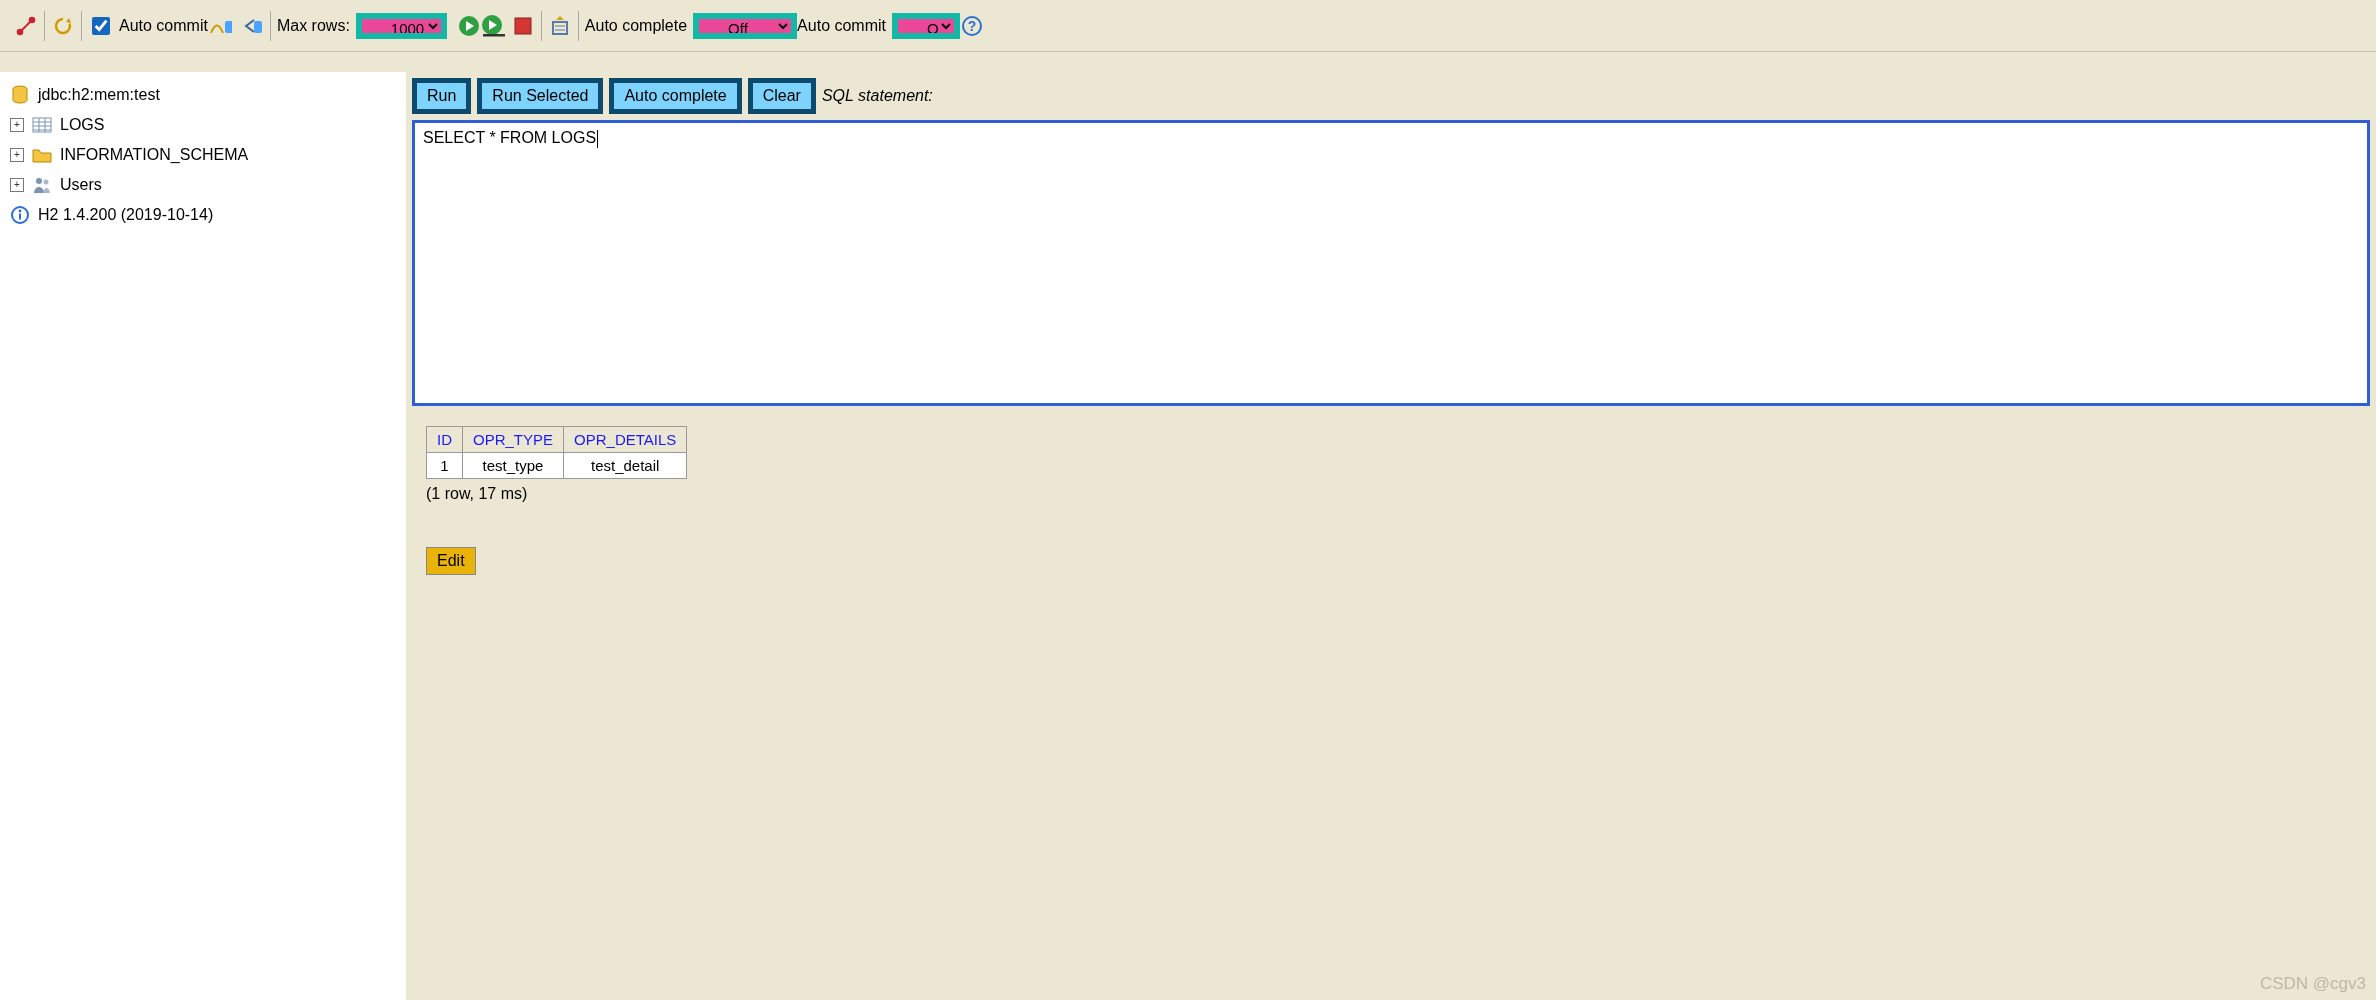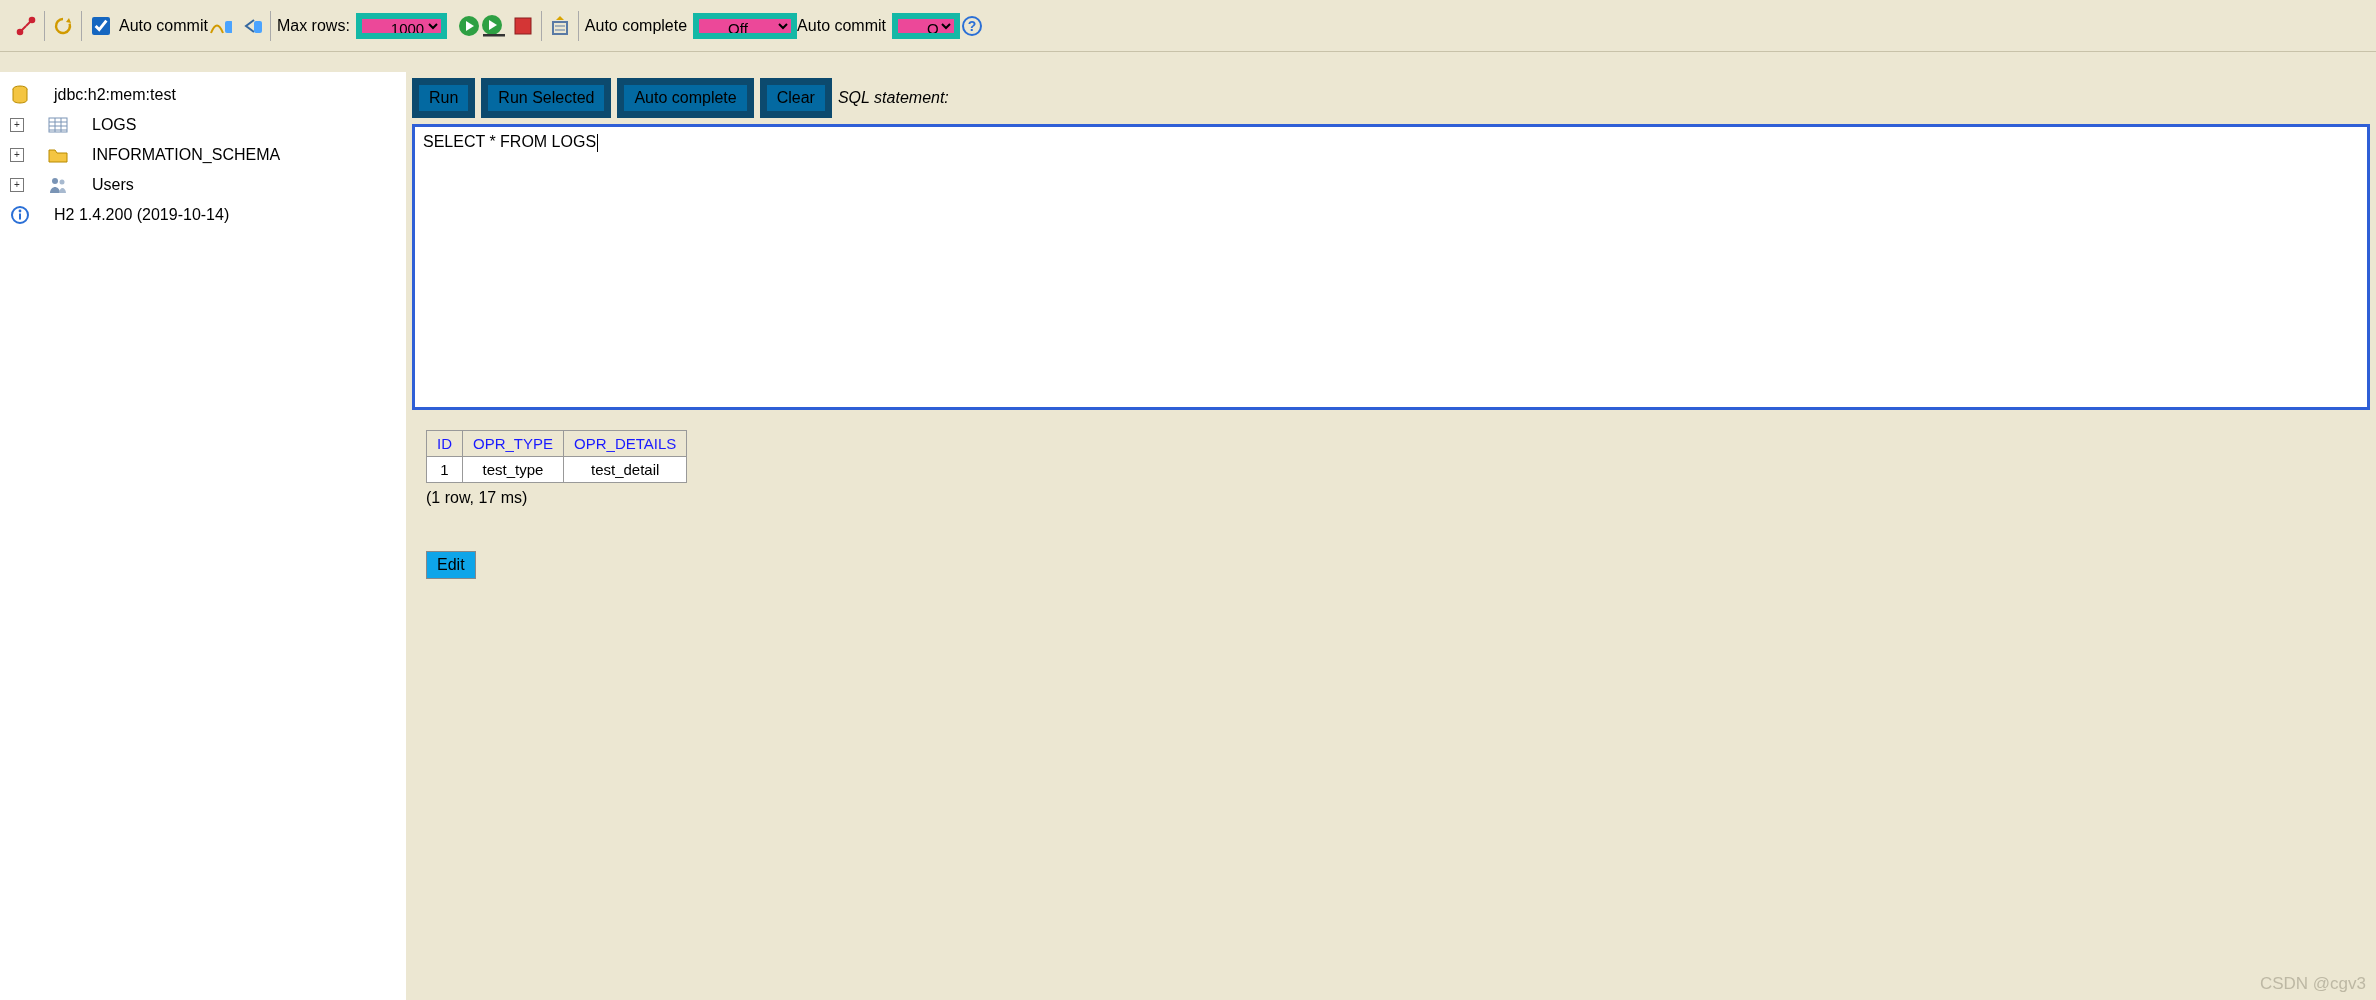--- a/index.html
+++ b/index.html
@@ -8,36 +8,36 @@
   
   .toolbar{position:absolute;left:0;top:0;width:2376px;height:52px;background:#ece7d2;border-bottom:1px solid #c8c2a9;display:flex;align-items:center;padding:0 14px;box-sizing:border-box;gap:0;}
   .sep{width:1px;height:30px;background:#aaa;margin:0 6px;}
   .ico{width:24px;height:24px;display:inline-flex;align-items:center;justify-content:center;}
   .tblabel{font-size:16px;white-space:nowrap;}
   input[type=checkbox]{width:18px;height:18px;accent-color:#1566c0;}
   select{font-size:15px;height:26px;background:#ec4899;border:6px solid #14b8a6;padding-left:25px;}
   .tb-group{display:flex;align-items:center;gap:6px;}
   
   .tree{width:406px;background:#fff;height:100%;padding:8px 10px;box-sizing:border-box;}
-  .tree-row{display:flex;align-items:center;gap:24px;height:30px;font-size:16px;}
+  .tree-row{display:flex;align-items:center;gap:8px;height:30px;font-size:16px;}
   .exp{width:12px;height:12px;border:1px solid #777;display:inline-flex;align-items:center;justify-content:center;font-size:10px;line-height:1;color:#333;background:#fff;}
   .tree-ico{width:20px;height:20px;display:inline-flex;align-items:center;justify-content:center;}
   
   .main{flex:1;display:flex;flex-direction:column;}
   .sqlbar{display:flex;align-items:center;gap:6px;padding:6px 6px 6px 6px;}
-  .btn{background:#0369a1;border:7px solid #0c4a6e;padding:4px 10px;font-size:16px;cursor:pointer;}
+  .btn{background:#7dd3fc;border:5px solid #0c4a6e;padding:4px 10px;font-size:16px;cursor:pointer;}
   .sql-editor{border:3px solid #2f5fd6;background:#fff;height:286px;margin:0 6px 0 6px;padding:6px 8px;font-family:Arial,Helvetica,sans-serif;font-size:16px;white-space:pre;overflow:auto;box-sizing:border-box;}
   .cursor{border-right:1.5px solid #000;display:inline-block;height:18px;vertical-align:middle;margin-left:1px;}
   .results{padding:20px 20px;}
   .stmt-echo{font-size:16px;margin-bottom:6px;}
   table.res{border-collapse:collapse;background:#fff;}
   table.res th,table.res td{border:1px solid #999;padding:4px 10px;font-size:15px;text-align:center;font-weight:normal;}
   table.res th{background:#ece7d2;color:#1a1aff;font-weight:normal;}
   .rowcount{font-size:16px;margin-top:6px;}
-  .editbtn{margin-top:44px;background:#0ea5e9;border:1px solid #888;padding:4px 10px;font-size:16px;cursor:pointer;}
+  .editbtn{margin-top:44px;background:#eab308;border:1px solid #888;padding:4px 10px;font-size:16px;cursor:pointer;}
   .watermark{position:absolute;right:10px;bottom:6px;font-size:17px;color:#bdb8a4;}
 </style>
 </head>
 <body>
 
 <div class="app">
 
   <div class="toolbar">
     <span class="ico">
       <svg width="22" height="22">

